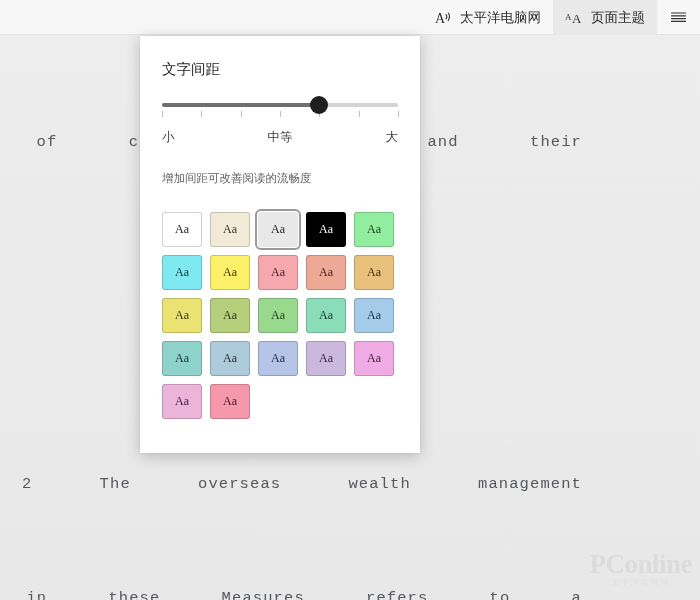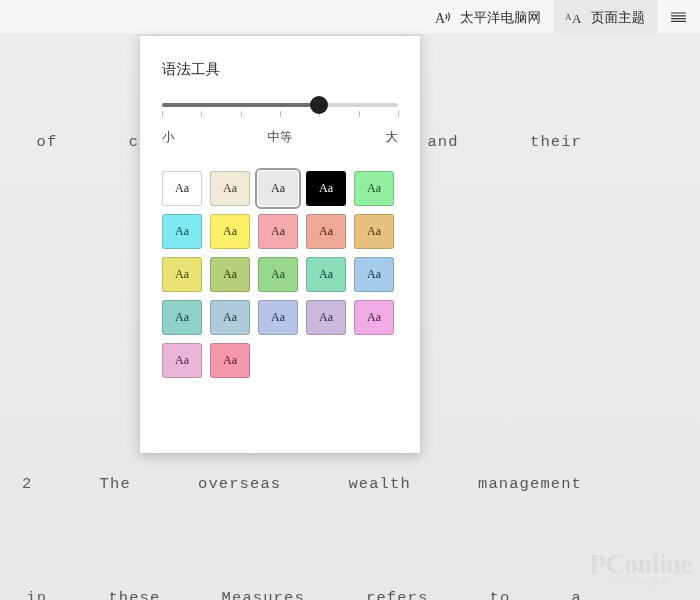--- a/index.html
+++ b/index.html
@@ -174,21 +174,21 @@
         </g>
       </svg>
     </span>
   </div>
 
 </div>
 
 <div id="panel">
 
   <div id="textsize-section">
-    <div class="sec-title">语法工具</div>
+    <div class="sec-title">文字间距</div>
 
     <div id="slider-wrap">
       <div id="slider-track"></div>
       <div id="slider-fill" style="width: 66.6667%;"></div>
       <div id="slider-ticks">
           <div class="tick" style="left: 0%;"></div>
           <div class="tick" style="left: 16.6667%;"></div>
           <div class="tick" style="left: 33.3333%;"></div>
           <div class="tick" style="left: 50%;"></div>
           <div class="tick" style="left: 66.6667%;"></div>
@@ -199,20 +199,21 @@
     </div>
 
     <div id="slider-labels">
       <span id="lbl-small">小</span>
       <span id="lbl-medium">中等</span>
       <span id="lbl-large">大</span>
     </div>
   </div>
 
   <div id="spacing-section">
+    <div id="spacing-desc">增加间距可改善阅读的流畅度</div>
   </div>
 
   <div id="themes-section">
     <div id="theme-grid">
         <div class="swatch" style="background: rgb(255, 255, 255); color: rgb(26, 26, 26);">
           <span>Aa</span>
         </div>
         <div class="swatch" style="background: rgb(240, 234, 215); color: rgb(58, 52, 40);">
           <span>Aa</span>
         </div>

